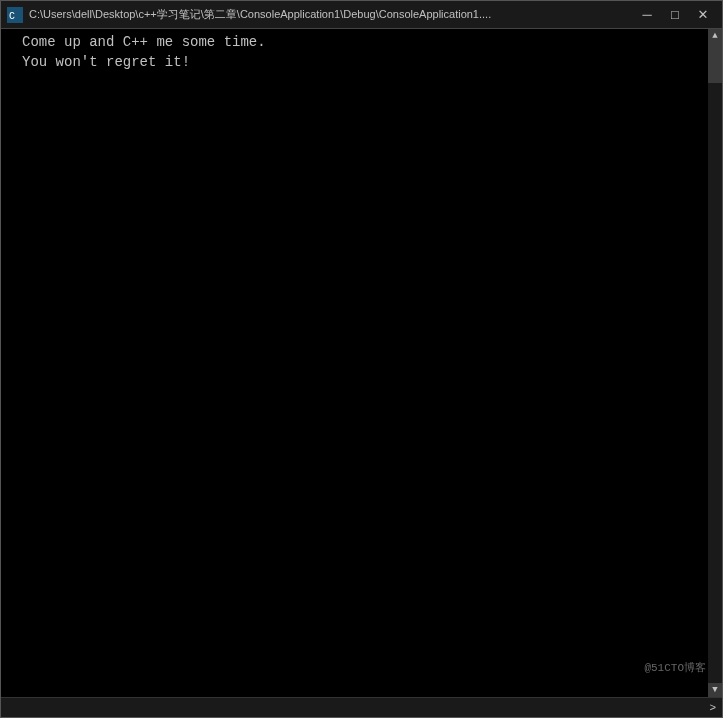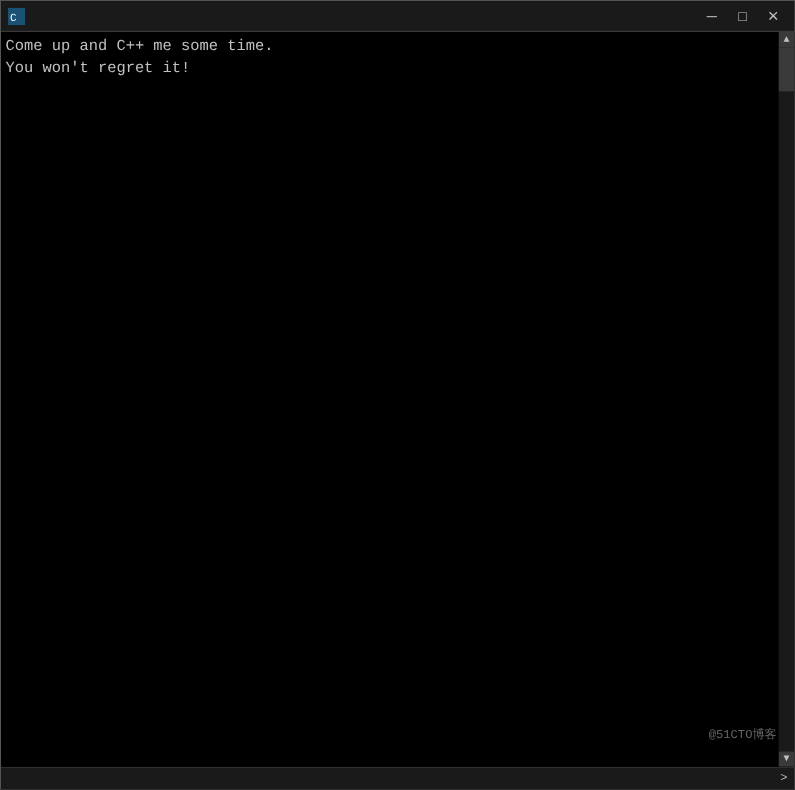--- a/index.html
+++ b/index.html
@@ -83,20 +83,21 @@
       align-items: center;
       justify-content: center;
     }
 
     .console-area {
       flex: 1;
       background: #000;
       padding: 4px 4px 4px 4px;
       position: relative;
       overflow: hidden;
+      margin-left: 17px;
     }
 
     .console-output {
       color: #c0c0c0;
       font-size: 14px;
       font-family: 'Courier New', Courier, monospace;
       line-height: 1.4;
       white-space: pre;
     }
 
@@ -178,20 +179,21 @@
 <div class="window">
 
   <div class="title-bar">
     <div class="title-bar-left">
       <div class="app-icon">
         <svg viewBox="0 0 16 16" fill="none" xmlns="http://www.w3.org/2000/svg">
           <rect width="16" height="16" fill="#1a5276"></rect>
           <text x="2" y="12" font-size="10" fill="white" font-family="Courier New">C</text>
         </svg>
       </div>
+      <span class="title-text">C:\Users\dell\Desktop\c++学习笔记\第二章\ConsoleApplication1\Debug\ConsoleApplication1....</span>
     </div>
     <div class="title-bar-controls">
       <button class="title-btn">─</button>
       <button class="title-btn">□</button>
       <button class="title-btn close">✕</button>
     </div>
   </div>
 
   <div class="console-area">
     <div class="console-output"><span>Come up and C++ me some time.</span>

